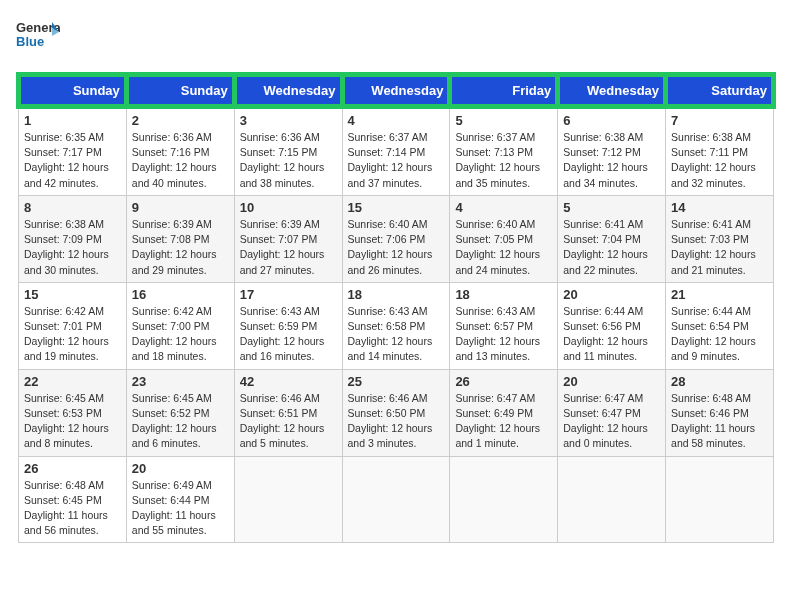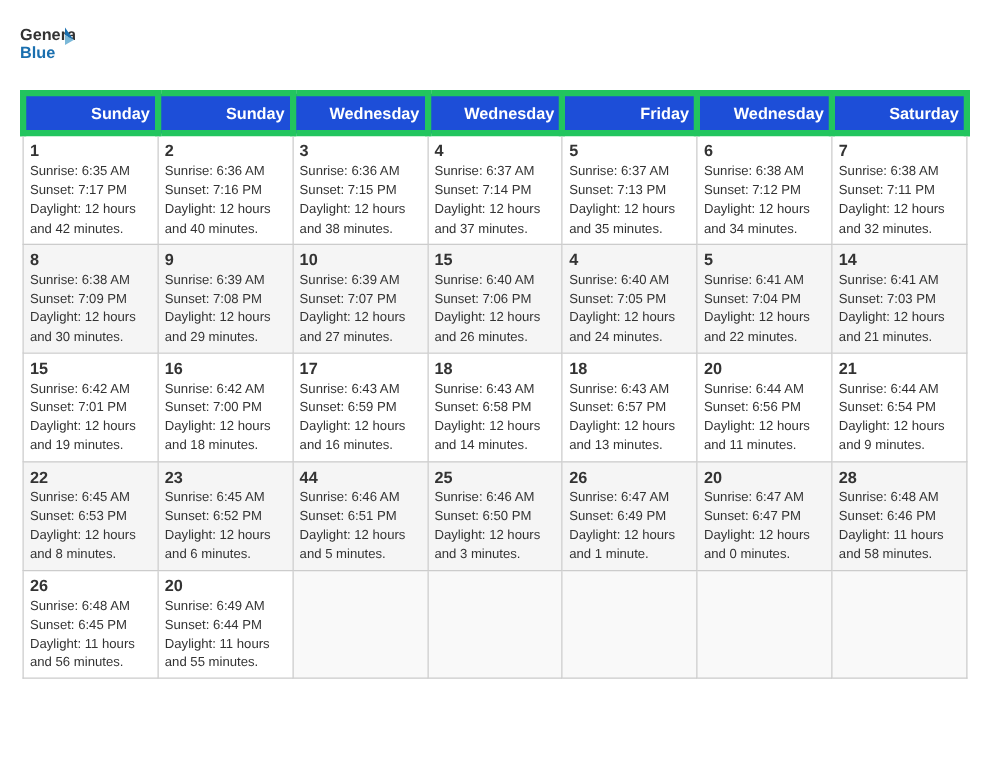--- a/index.html
+++ b/index.html
@@ -199,21 +199,21 @@
       <tr>
         <td>
           <span class="day-num">22</span>
           <div class="day-info">Sunrise: 6:45 AM<br>Sunset: 6:53 PM<br>Daylight: 12 hours and 8 minutes.</div>
         </td>
         <td>
           <span class="day-num">23</span>
           <div class="day-info">Sunrise: 6:45 AM<br>Sunset: 6:52 PM<br>Daylight: 12 hours and 6 minutes.</div>
         </td>
         <td>
-          <span class="day-num">44</span>
+          <span class="day-num">42</span>
           <div class="day-info">Sunrise: 6:46 AM<br>Sunset: 6:51 PM<br>Daylight: 12 hours and 5 minutes.</div>
         </td>
         <td>
           <span class="day-num">25</span>
           <div class="day-info">Sunrise: 6:46 AM<br>Sunset: 6:50 PM<br>Daylight: 12 hours and 3 minutes.</div>
         </td>
         <td>
           <span class="day-num">26</span>
           <div class="day-info">Sunrise: 6:47 AM<br>Sunset: 6:49 PM<br>Daylight: 12 hours and 1 minute.</div>
         </td>

